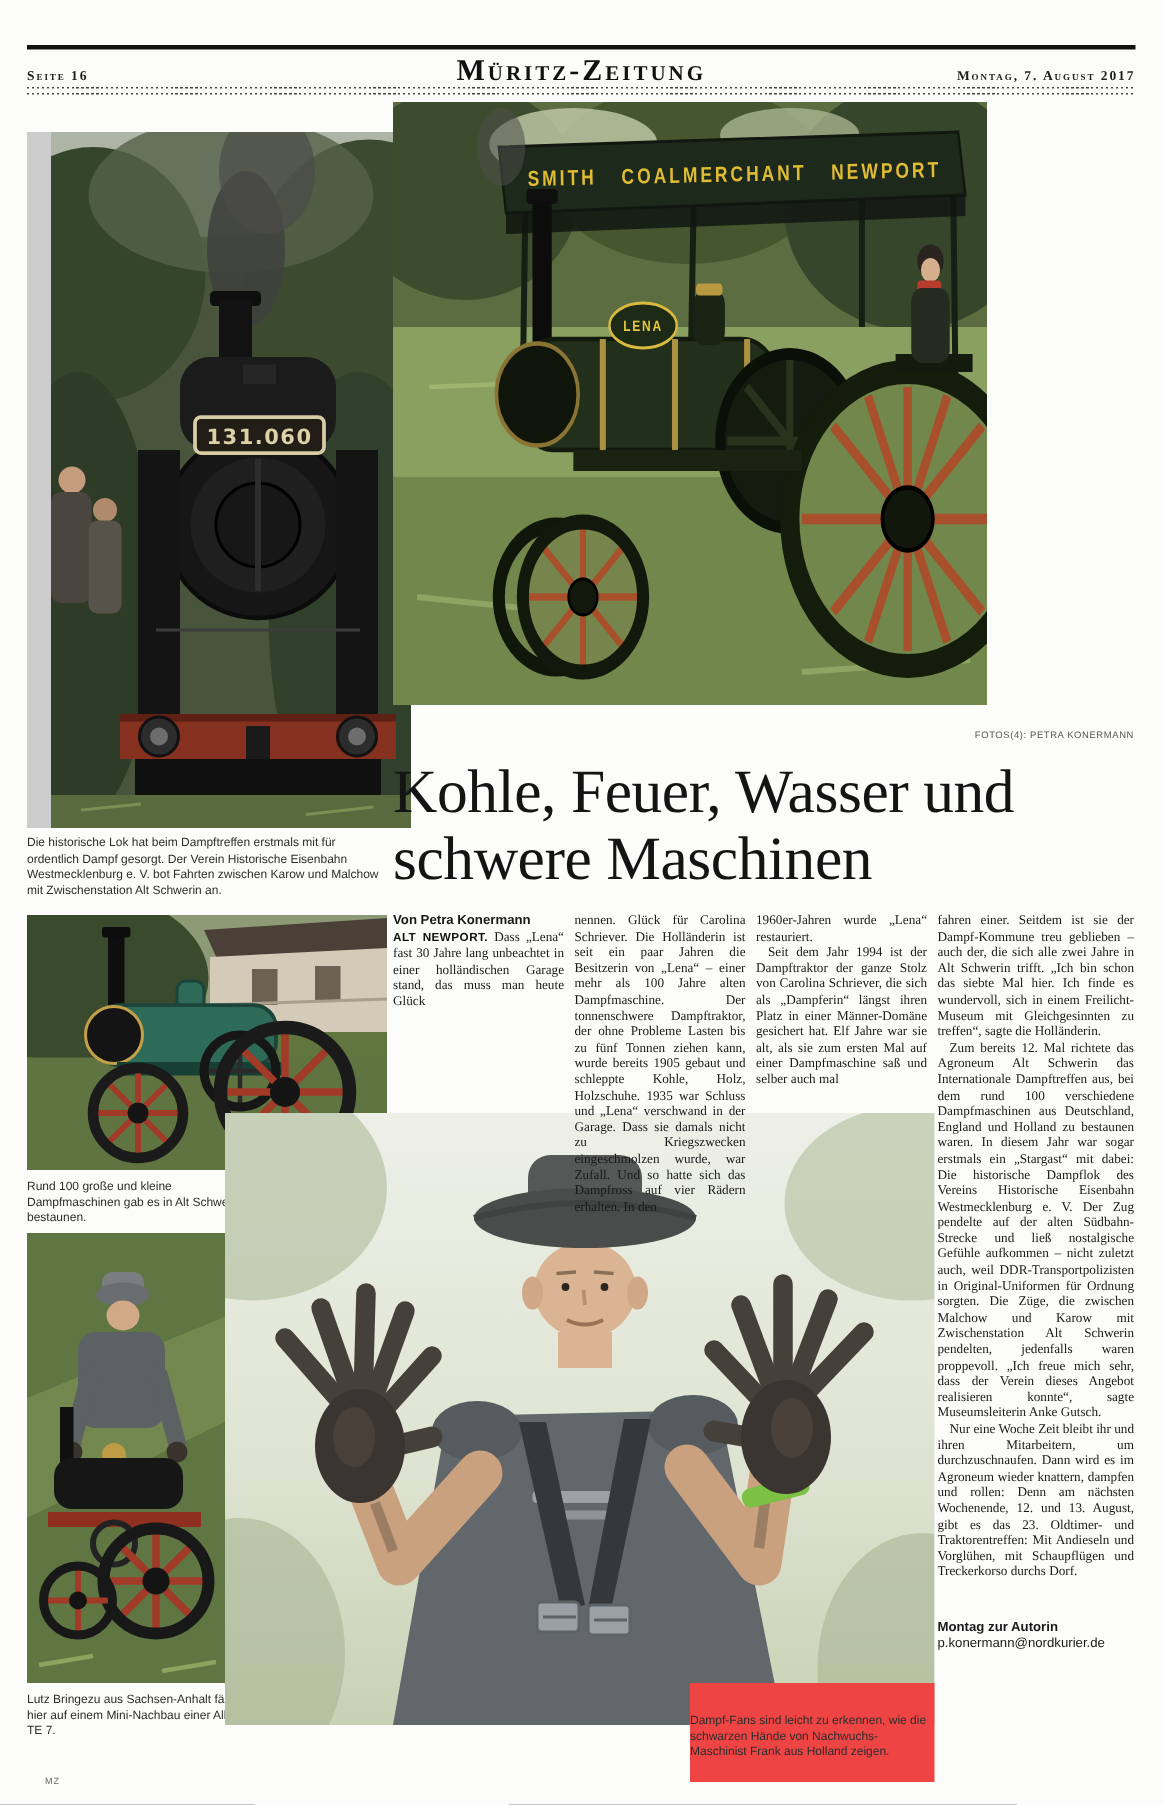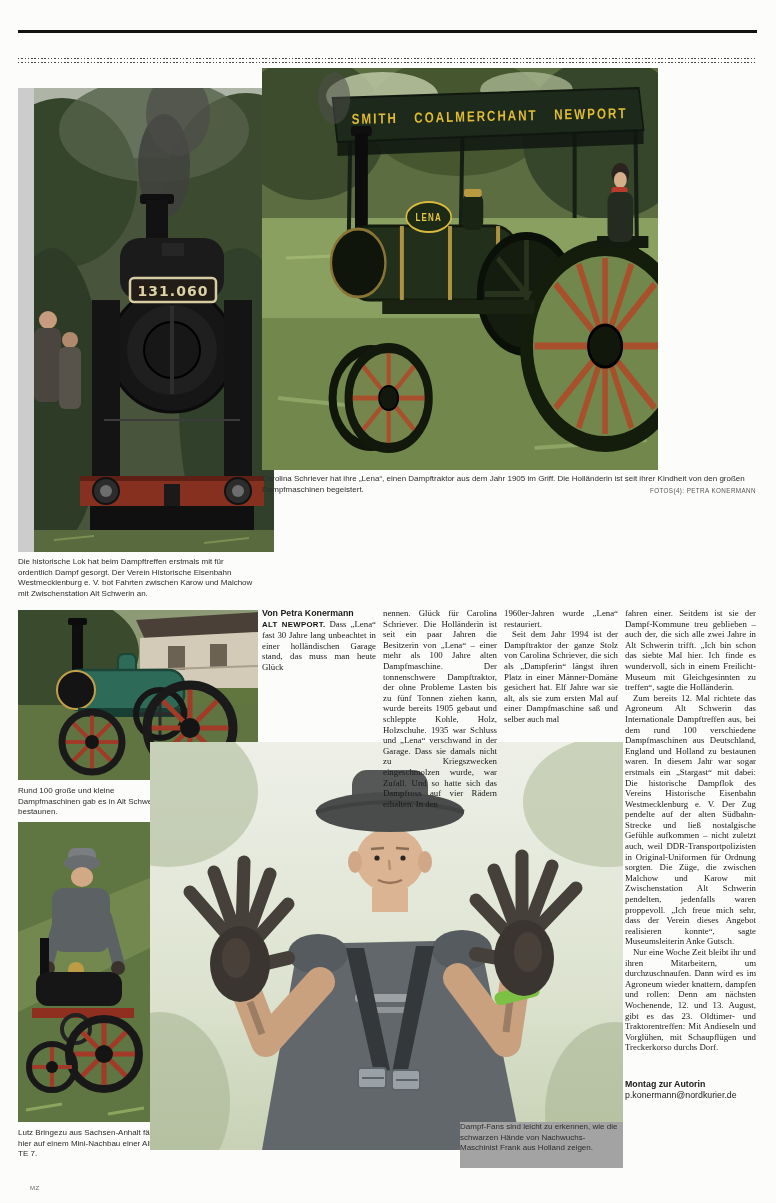--- a/index.html
+++ b/index.html
@@ -31,28 +31,33 @@
   .col p.indent{text-indent:8px;}
   .byline{font-family:"Liberation Sans",sans-serif;font-size:8.2px;font-weight:700;color:#111;margin:0 0 13px 0;}
   .lead{font-family:"Liberation Sans",sans-serif;font-size:8.8px;line-height:12.4px;font-weight:700;
         color:#2a2a2a;text-align:left;margin:0 0 12px 0;}
   .dateline{font-family:"Liberation Sans",sans-serif;font-weight:700;font-size:7.8px;letter-spacing:.3px;color:#111;}
   .contact{margin-top:26px;}
   .contact-label{font-family:"Liberation Sans",sans-serif;font-size:7.6px;font-weight:700;color:#111;margin:0;}
   .contact-email{font-family:"Liberation Sans",sans-serif;font-size:7.6px;color:#222;margin:2px 0 0 0;text-align:left;}
   .footer-mark{position:absolute;left:30px;top:1185px;font-family:"Liberation Sans",sans-serif;
                font-size:6px;letter-spacing:.6px;color:#666;}
-  .cap-box{background:#a3a3a3;z-index:6;padding-top:0;}
+  .cap-box{background:#ef4444;z-index:6;padding-top:20px;}
 </style>
 </head>
 <body>
 
 <div class="page">
 
   <div class="mast-rule-top"></div>
+  <div class="masthead">
+    <span class="mast-side">Seite 16</span>
+    <span class="mast-title">Müritz-Zeitung</span>
+    <span class="mast-side right">Montag, 7. August 2017</span>
+  </div>
   <div class="mast-rule-dotted"></div>
 
   <div class="photo" style="left:18px;top:88px;width:240px;height:464px;padding-left:16px;">
     <svg viewBox="0 0 240 464" preserveAspectRatio="none">
       <rect width="240" height="464" fill="#48543b"></rect>
       <rect width="240" height="70" fill="#aeb5a7"></rect>
       <ellipse cx="28" cy="95" rx="75" ry="85" fill="#35452c"></ellipse>
       <ellipse cx="212" cy="120" rx="85" ry="115" fill="#3c4a30"></ellipse>
       <ellipse cx="120" cy="42" rx="95" ry="52" fill="#55624a" opacity=".8"></ellipse>
       <ellipse cx="205" cy="320" rx="60" ry="160" fill="#31402a"></ellipse>
@@ -158,24 +163,24 @@
       <rect x="418" y="168" width="64" height="12" fill="#131a0e"></rect>
       <g>
         <circle cx="447" cy="106" r="11" fill="#2a2320"></circle>
         <circle cx="447" cy="112" r="8" fill="#d6ae8c"></circle>
         <rect x="436" y="119" width="20" height="8" rx="3" fill="#b83b2e"></rect>
         <rect x="431" y="124" width="32" height="50" rx="9" fill="#262b22"></rect>
       </g>
     </svg>
   </div>
   <div class="cap" style="left:262px;top:474px;width:494px;height:24px;">
-    <span>Carolina Schriever hat ihre „Lena“, einen Dampftraktor aus dem Jahr 1905 im Griff. Die Holländerin ist seit ihrer Kindheit von den großen Dampfmaschinen begeistert.</span>
     <span class="credit">Fotos(4): Petra Konermann</span>
   </div>
 
+  <h1 class="headline" style="margin:0;">Kohle, Feuer, Wasser und schwere Maschinen</h1>
 
   <div class="photo" style="left:18px;top:610px;width:240px;height:170px;">
     <svg viewBox="0 0 240 170" preserveAspectRatio="none">
       <rect width="240" height="170" fill="#61763f"></rect>
       <rect width="240" height="60" fill="#8d9a76"></rect>
       <ellipse cx="36" cy="42" rx="85" ry="58" fill="#3a4a2c"></ellipse>
       <polygon points="118,10 240,2 240,26 128,32" fill="#4b4038"></polygon>
       <polygon points="122,28 240,22 240,78 122,78" fill="#d3cbb8"></polygon>
       <rect x="150" y="36" width="17" height="24" fill="#6b6253"></rect>
       <rect x="192" y="34" width="17" height="24" fill="#6b6253"></rect>

